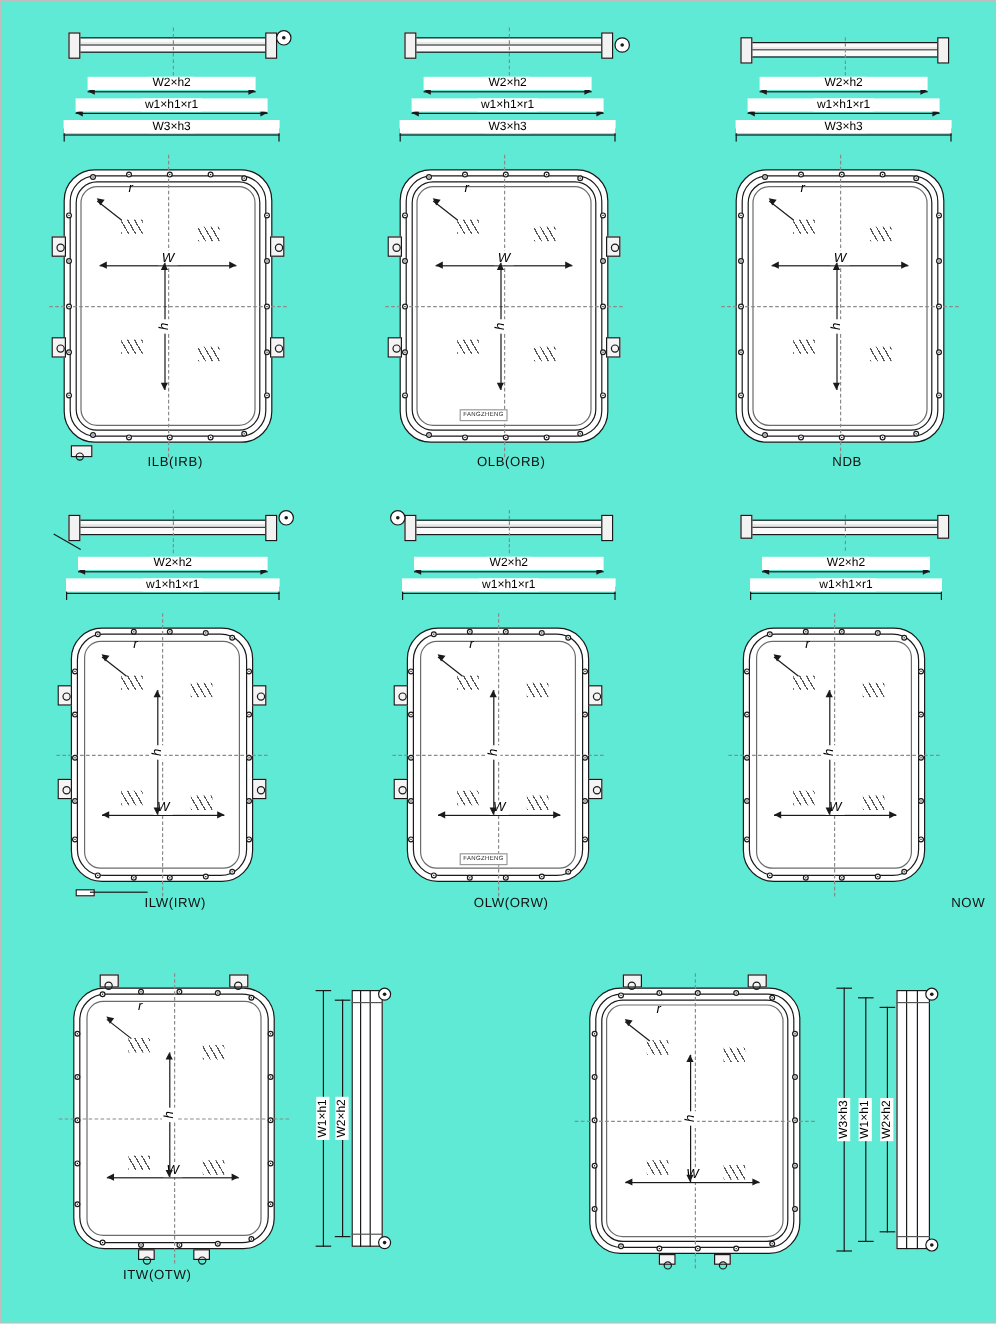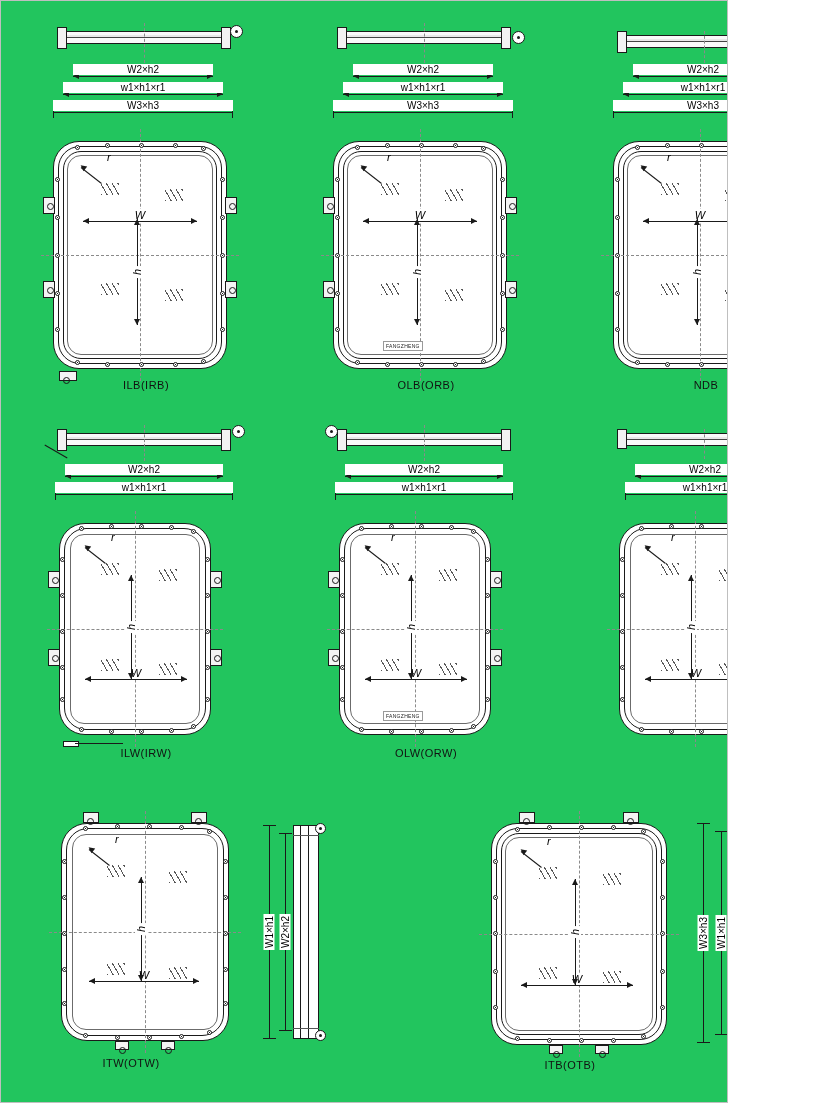--- a/index.html
+++ b/index.html
@@ -2,24 +2,24 @@
 <html><head>
 <meta charset="utf-8">
 <style>
   html,body{margin:0;padding:0;background:#ffffff;}
   body{
     font-family:"Liberation Sans", sans-serif;
     color:#000;
   }
   #sheet{
     position:relative;
-    width:728px;
+    width:830px;
     height:1103px;
     margin:0;
-    background:#22c55e;
+    background:#5eead4;
     border:1px solid #bfbfbf;
     box-sizing:border-box;
     overflow:hidden;
   }
   .cell{position:absolute;}
   .caption{
     position:absolute;
     width:100%;
     text-align:center;
     font-size:11px;
@@ -877,16 +877,15 @@
         <div class="tickB"></div>
       <div class="txt">W1×h1</div>
     </div>
     <div class="vdim" style="left:270px;top:28px;height:188px;">
       <div class="line"></div>
         <div class="tickT"></div>
         <div class="tickB"></div>
       <div class="txt">W2×h2</div>
     </div>
 
-    <div class="caption" style="top:248px;left:-56px;width:330px;">ITB(OTB)</div>
   </div>
 
 </div>
 
 </body></html>

